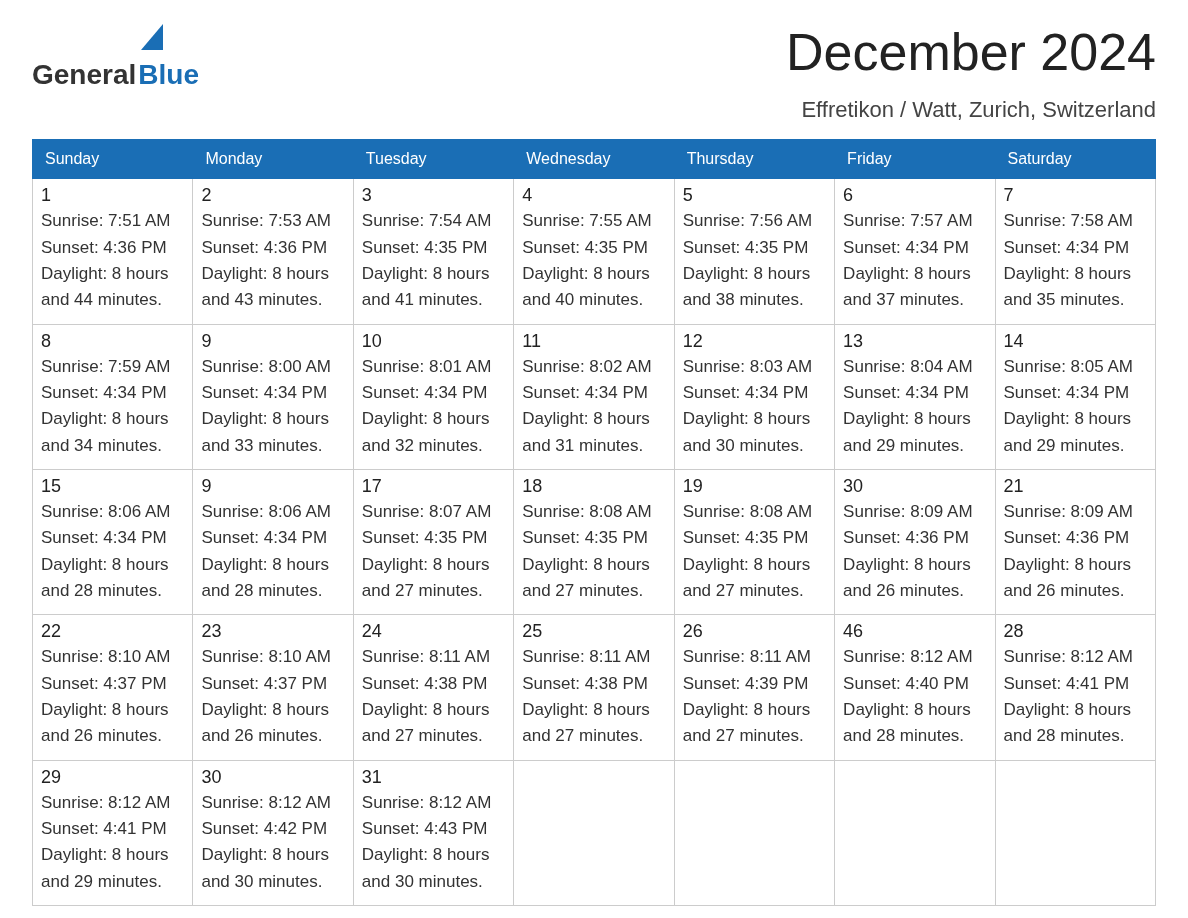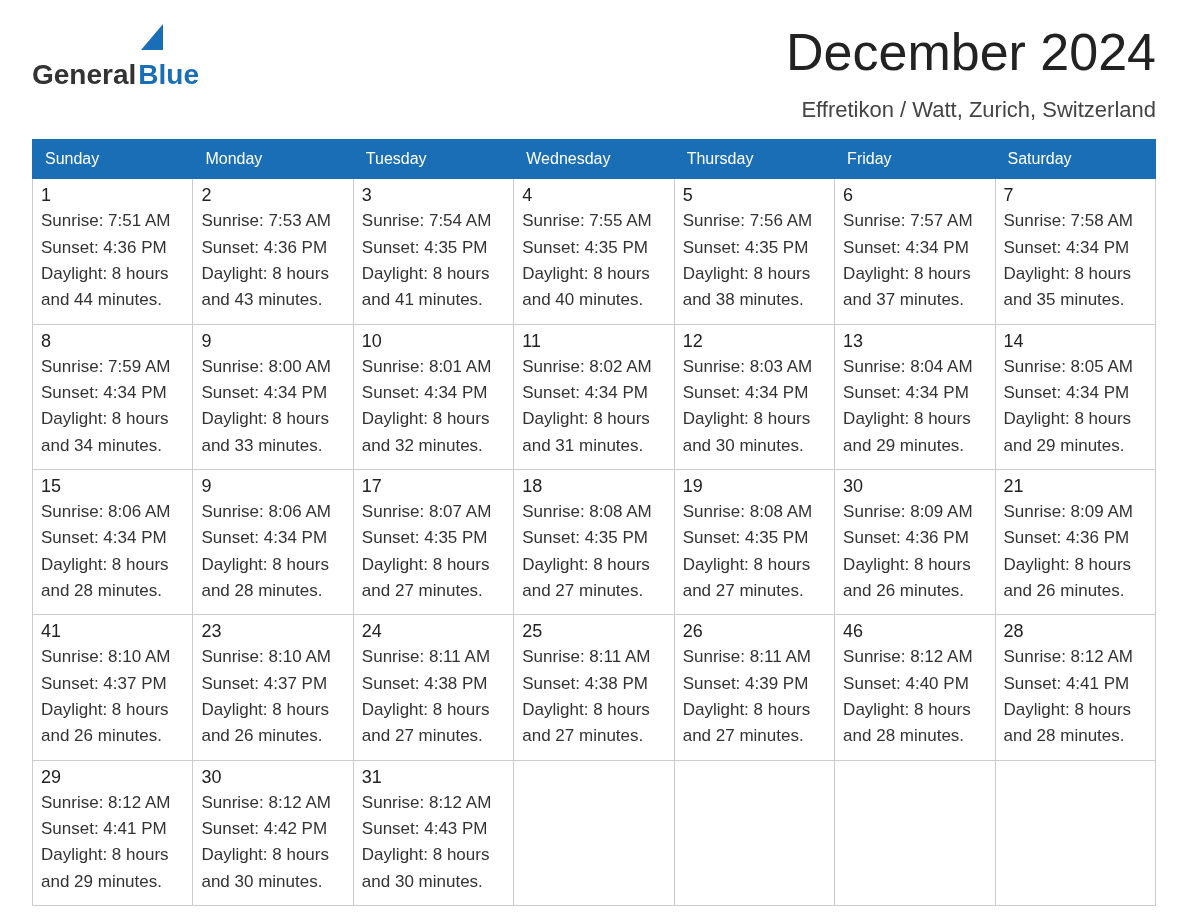--- a/index.html
+++ b/index.html
@@ -217,21 +217,21 @@
           <span class="day-num">30</span>
           <div class="day-info"><span>Sunrise: 8:09 AM</span><br><span>Sunset: 4:36 PM</span><br><span>Daylight: 8 hours and&nbsp;26 minutes.</span></div>
         </td>
         <td>
           <span class="day-num">21</span>
           <div class="day-info"><span>Sunrise: 8:09 AM</span><br><span>Sunset: 4:36 PM</span><br><span>Daylight: 8 hours and&nbsp;26 minutes.</span></div>
         </td>
       </tr>
       <tr>
         <td>
-          <span class="day-num">41</span>
+          <span class="day-num">22</span>
           <div class="day-info"><span>Sunrise: 8:10 AM</span><br><span>Sunset: 4:37 PM</span><br><span>Daylight: 8 hours and&nbsp;26 minutes.</span></div>
         </td>
         <td>
           <span class="day-num">23</span>
           <div class="day-info"><span>Sunrise: 8:10 AM</span><br><span>Sunset: 4:37 PM</span><br><span>Daylight: 8 hours and&nbsp;26 minutes.</span></div>
         </td>
         <td>
           <span class="day-num">24</span>
           <div class="day-info"><span>Sunrise: 8:11 AM</span><br><span>Sunset: 4:38 PM</span><br><span>Daylight: 8 hours and&nbsp;27 minutes.</span></div>
         </td>

